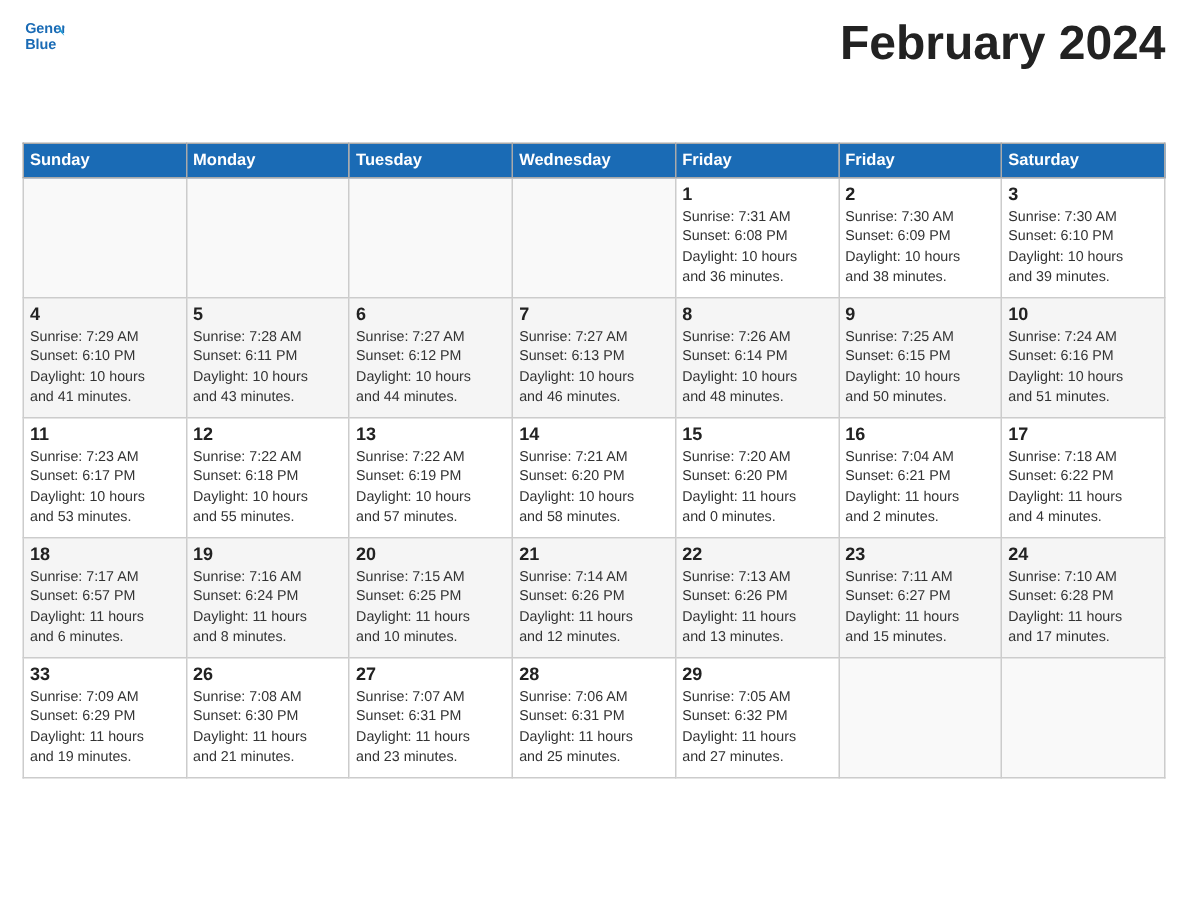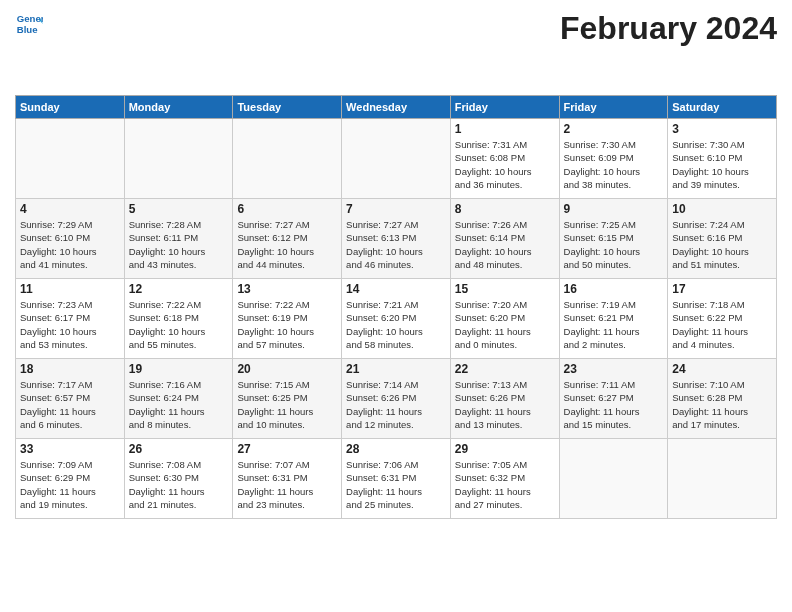--- a/index.html
+++ b/index.html
@@ -216,21 +216,21 @@
         </td>
         <td>
           <div class="day-number">15</div>
           <div class="day-info" style="white-space: pre-line;">Sunrise: 7:20 AM
 Sunset: 6:20 PM
 Daylight: 11 hours
 and 0 minutes.</div>
         </td>
         <td>
           <div class="day-number">16</div>
-          <div class="day-info" style="white-space: pre-line;">Sunrise: 7:19 AM
+          <div class="day-info" style="white-space: pre-line;">Sunrise: 7:04 AM
 Sunset: 6:21 PM
 Daylight: 11 hours
 and 2 minutes.</div>
         </td>
         <td>
           <div class="day-number">17</div>
           <div class="day-info" style="white-space: pre-line;">Sunrise: 7:18 AM
 Sunset: 6:22 PM
 Daylight: 11 hours
 and 4 minutes.</div>

